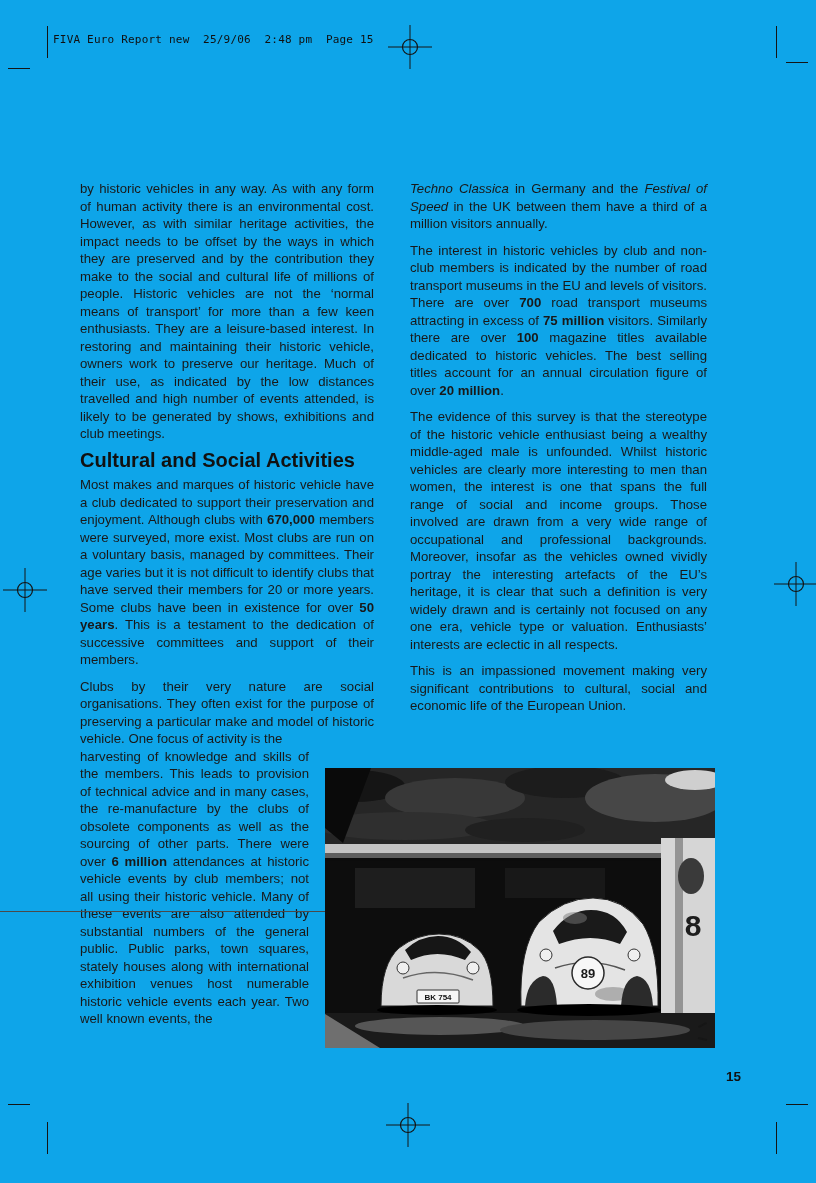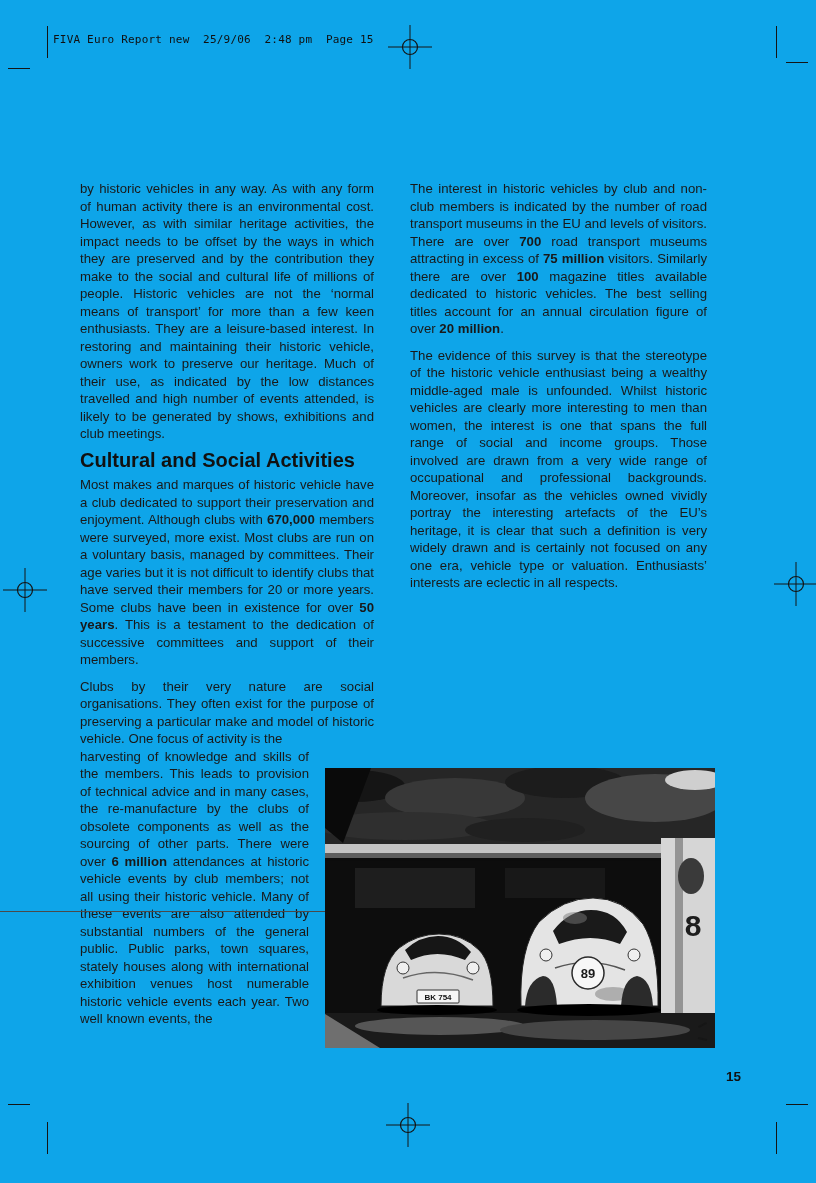--- a/index.html
+++ b/index.html
@@ -84,22 +84,24 @@
 
   <div class="col left-col">
     <p>by historic vehicles in any way. As with any form of human activity there is an environmental cost. However, as with similar heritage activities, the impact needs to be offset by the ways in which they are preserved and by the contribution they make to the social and cultural life of millions of people. Historic vehicles are not the ‘normal means of transport’ for more than a few keen enthusiasts. They are a leisure-based interest. In restoring and maintaining their historic vehicle, owners work to preserve our heritage. Much of their use, as indicated by the low distances travelled and high number of events attended, is likely to be generated by shows, exhibitions and club meetings.</p>
     <h2 class="section-heading">Cultural and Social Activities</h2>
     <p><span>Most makes and marques of historic vehicle have a club dedicated to support their preservation and enjoyment. Although clubs with </span><span style="font-weight: bold;">670,000</span><span> members were surveyed, more exist. Most clubs are run on a voluntary basis, managed by committees. Their age varies but it is not difficult to identify clubs that have served their members for 20 or more years. Some clubs have been in existence for over </span><span style="font-weight: bold;">50 years</span><span>. This is a testament to the dedication of successive committees and support of their members.</span></p>
     <p class="flow">Clubs by their very nature are social organisations. They often exist for the purpose of preserving a particular make and model of historic vehicle. One focus of activity is the</p>
     <p class="narrow"><span>harvesting of knowledge and skills of the members. This leads to provision of technical advice and in many cases, the re-manufacture by the clubs of obsolete components as well as the sourcing of other parts. There were over </span><span style="font-weight: bold;">6 million</span><span> attendances at historic vehicle events by club members; not all using their historic vehicle. Many of these events are also attended by substantial numbers of the general public. Public parks, town squares, stately houses along with international exhibition venues host numerable historic vehicle events each year. Two well known events, the</span></p>
   </div>
 
   <div class="col right-col">
+    <p><span style="font-style: italic;">Techno Classica</span><span> in Germany and the </span><span style="font-style: italic;">Festival of Speed</span><span> in the UK between them have a third of a million visitors annually.</span></p>
     <p><span>The interest in historic vehicles by club and non-club members is indicated by the number of road transport museums in the EU and levels of visitors. There are over </span><span style="font-weight: bold;">700</span><span> road transport museums attracting in excess of </span><span style="font-weight: bold;">75 million</span><span> visitors. Similarly there are over </span><span style="font-weight: bold;">100</span><span> magazine titles available dedicated to historic vehicles. The best selling titles account for an annual circulation figure of over </span><span style="font-weight: bold;">20 million</span><span>.</span></p>
     <p>The evidence of this survey is that the stereotype of the historic vehicle enthusiast being a wealthy middle-aged male is unfounded. Whilst historic vehicles are clearly more interesting to men than women, the interest is one that spans the full range of social and income groups. Those involved are drawn from a very wide range of occupational and professional backgrounds. Moreover, insofar as the vehicles owned vividly portray the interesting artefacts of the EU’s heritage, it is clear that such a definition is very widely drawn and is certainly not focused on any one era, vehicle type or valuation. Enthusiasts’ interests are eclectic in all respects.</p>
+    <p>This is an impassioned movement making very significant contributions to cultural, social and economic life of the European Union.</p>
   </div>
 
   <div class="foldline"></div>
 
   <div class="photo">
     <svg viewBox="0 0 390 280" preserveAspectRatio="none">
       <rect x="0" y="0" width="390" height="280" fill="#0f0f0f"></rect>
 
       <rect x="0" y="0" width="390" height="78" fill="#262626"></rect>
       <ellipse cx="30" cy="18" rx="50" ry="16" fill="#151515"></ellipse>

